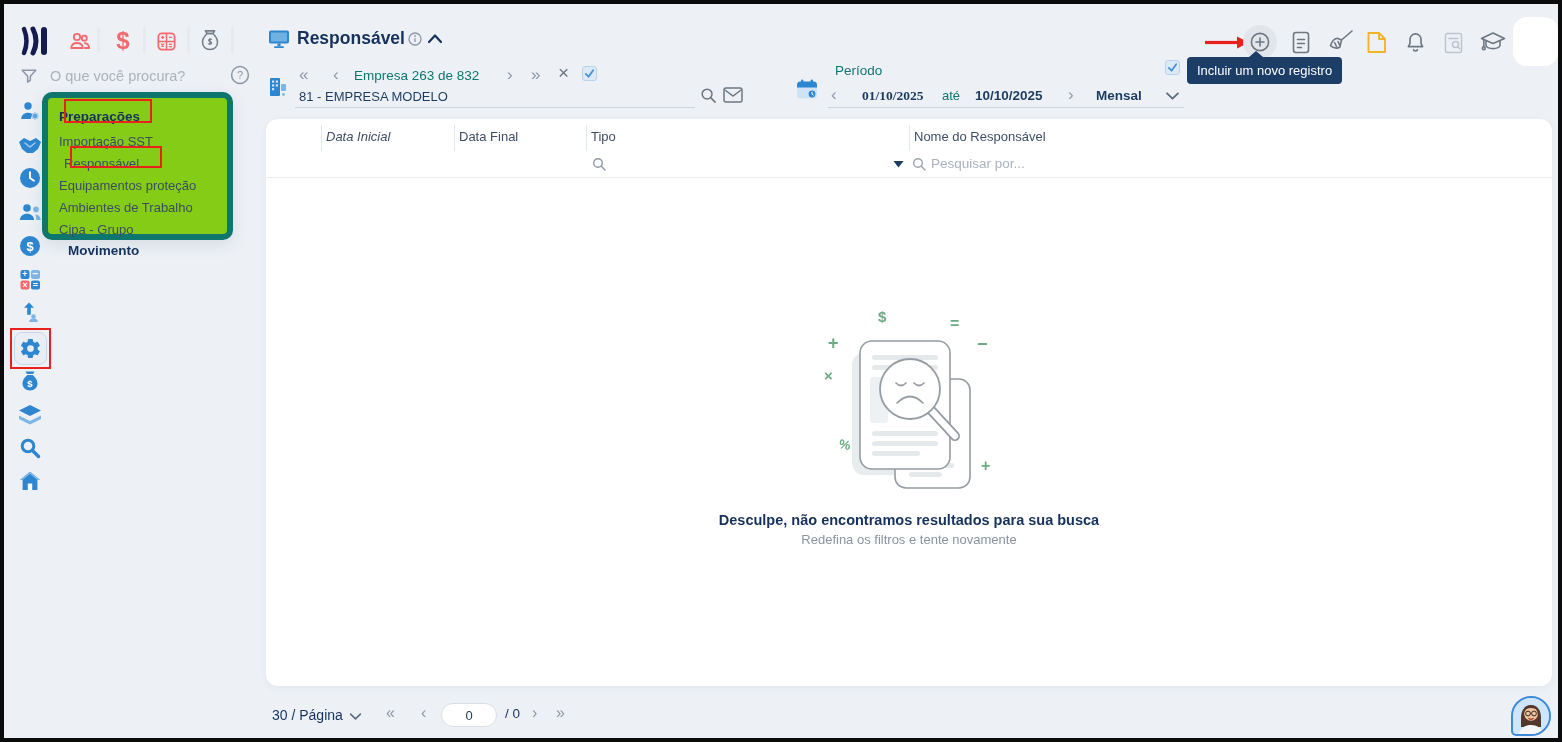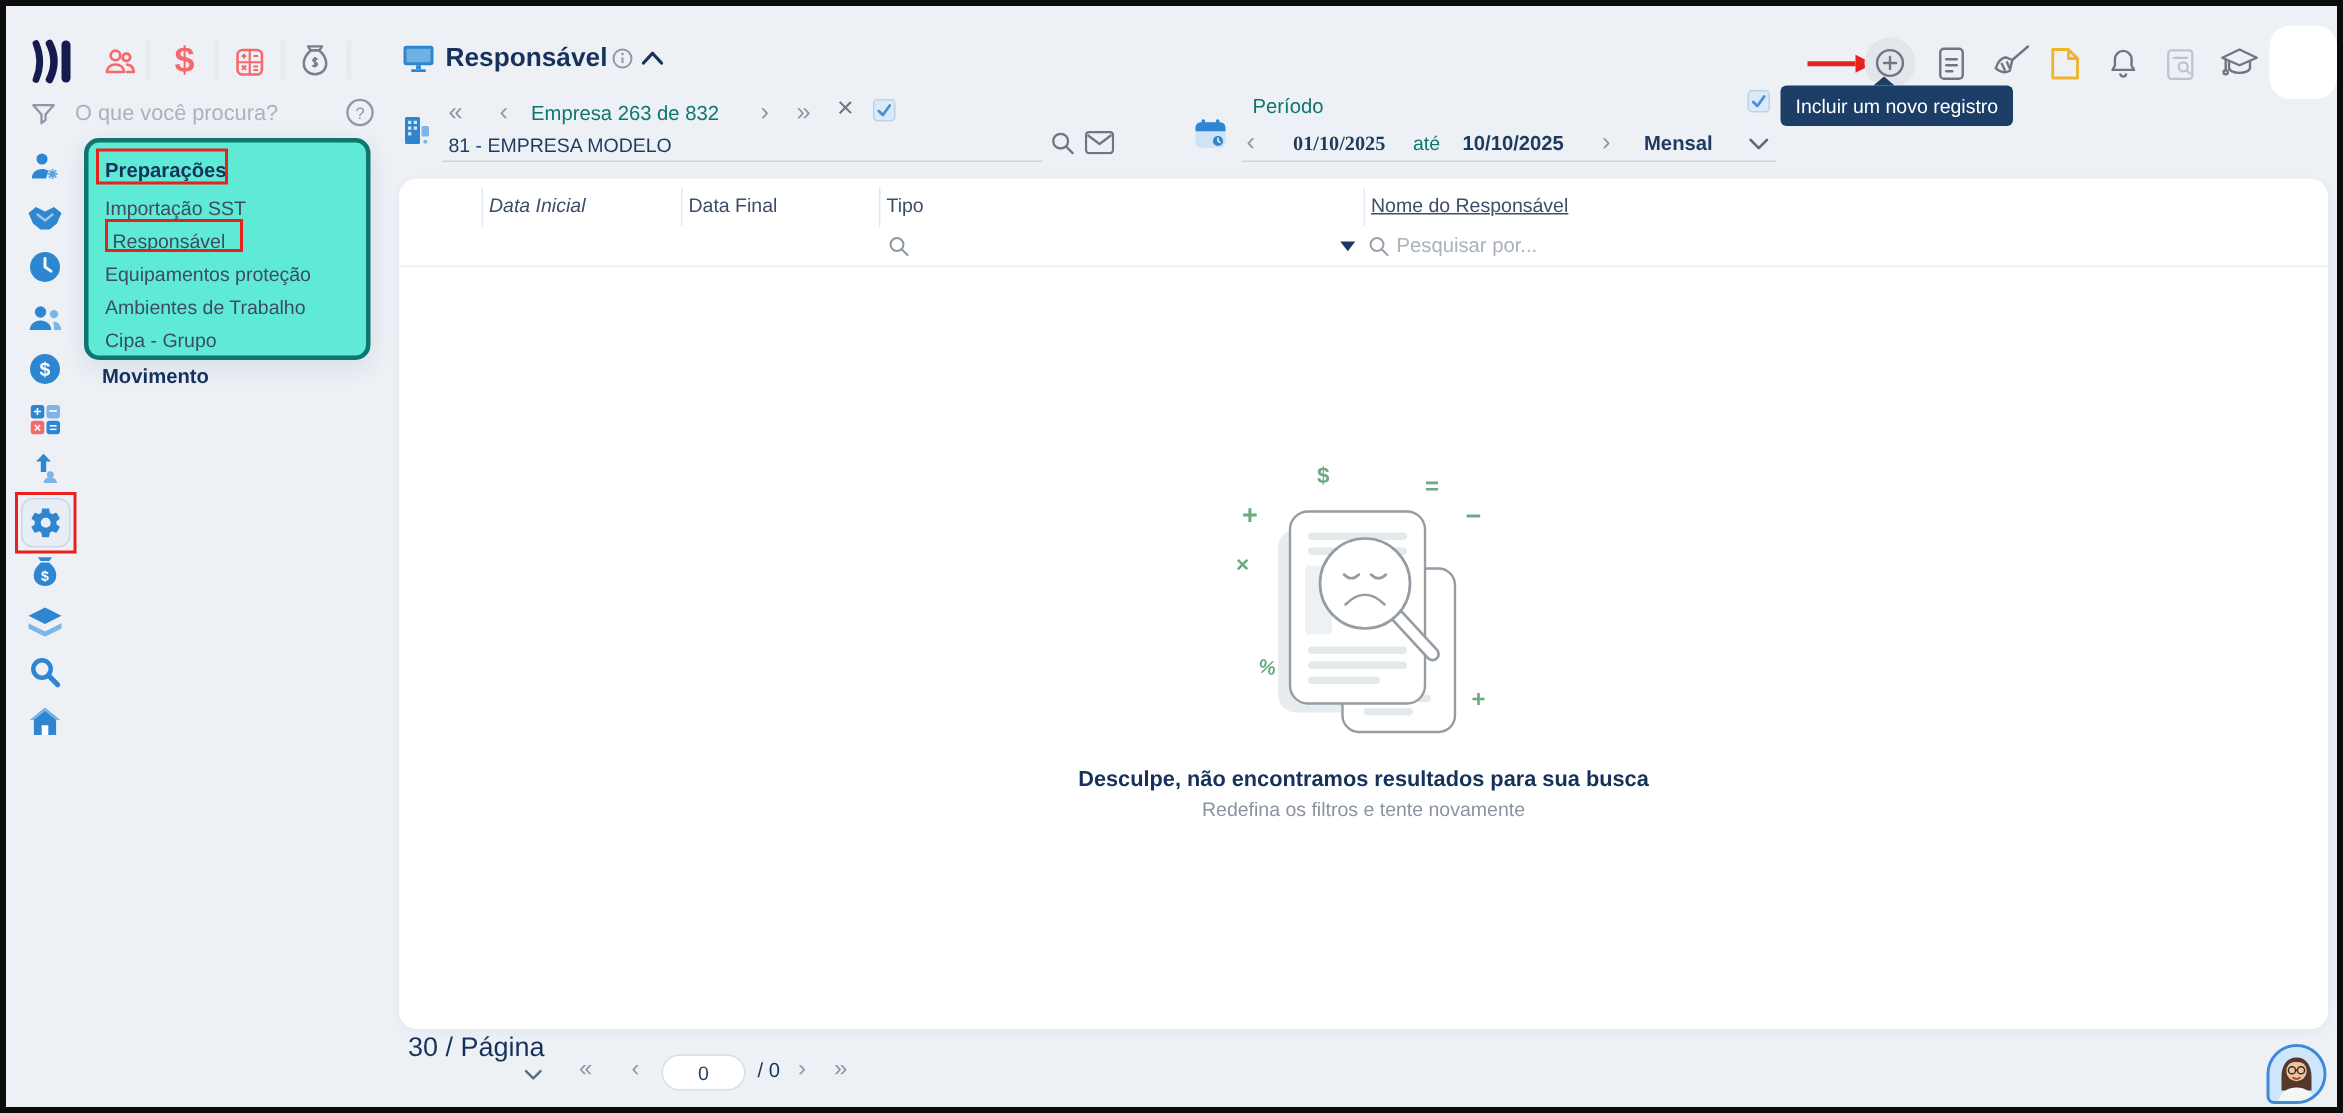--- a/index.html
+++ b/index.html
@@ -12,22 +12,22 @@
   svg { display:block; }
   .divider-v { position:absolute; width:3px; height:26px; background:#e7eaee; border-radius:2px; }
   .graytxt { color:#0f766e; }
   .navytxt { color:#16325c; }
   .chev { position:absolute; color:#8d97a5; font-size:16px; line-height:16px; cursor:pointer; }
   .checkbox { position:absolute; width:15px; height:15px; background:#dce9f6; border:1px solid #bcd2e8; border-radius:3px;
               display:flex; align-items:center; justify-content:center; cursor:pointer; }
   .redbox { position:absolute; border:2px solid #e8211d; background:transparent; pointer-events:none; }
   input { font-family:"Liberation Sans", sans-serif; border:none; outline:none; background:transparent; }
   input::placeholder { color:#aab2bd; }
-  .popup { position:absolute; left:52px; top:88px; width:191px; height:148px; background:#5eead4;
-           border:3px solid #0f766e; border-radius:10px; box-shadow:0 5px 16px rgba(22,50,92,.10); }
+  .popup { position:absolute; left:38px; top:88px; width:191px; height:148px; background:#84cc16;
+           border:6px solid #0f766e; border-radius:10px; box-shadow:0 5px 16px rgba(22,50,92,.10); }
   .popup-item { position:absolute; left:11px; font-size:13px; color:#3d4c63; cursor:pointer; white-space:nowrap; }
   .card { position:absolute; left:262px; top:115px; width:1286px; height:567px; background:#fff; border-radius:12px;
           box-shadow:0 2px 8px rgba(22,50,92,.05); }
   .colsep { position:absolute; top:6px; width:1px; height:26px; background:#e1e8ef; }
   .colhead { position:absolute; top:10px; font-size:13px; color:#3d4e66; font-weight:500; white-space:nowrap; }
   .tooltip { position:absolute; left:1183px; top:53px; height:27px; background:#1b3d66; color:#fff;
              font-size:13px; border-radius:4px; display:flex; align-items:center; padding:0 10px; white-space:nowrap; }
   .tooltip:before { content:""; position:absolute; top:-6px; left:62px; border-left:7px solid transparent;
                     border-right:7px solid transparent; border-bottom:6px solid #1b3d66; }
   .actionbtn { cursor:pointer; }
@@ -344,21 +344,21 @@
   </div>
 
   <div class="card">
     <div class="colsep" style="left:55px;"></div>
     <div class="colsep" style="left:188px;"></div>
     <div class="colsep" style="left:320px;"></div>
     <div class="colsep" style="left:643px;"></div>
     <div class="colhead" style="left:60px;font-style:italic;">Data Inicial</div>
     <div class="colhead" style="left:193px;">Data Final</div>
     <div class="colhead" style="left:325px;">Tipo</div>
-    <div class="colhead" style="left:648px;text-decoration:underline;">Nome do Responsável</div>
+    <div class="colhead" style="left:648px;">Nome do Responsável</div>
 
     <div class="ic" style="left:325px;top:37px;width:15px;height:15px;">
       <svg width="14" height="14" viewBox="0 0 14 14" fill="none">
           <circle cx="6" cy="6" r="4.3" stroke="#8d97a5" stroke-width="1.4"></circle>
           <line x1="9.3" y1="9.3" x2="13" y2="13" stroke="#8d97a5" stroke-width="1.4" stroke-linecap="round"></line>
         </svg>
     </div>
     <div class="ic" style="left:627px;top:41px;width:11px;height:8px;">
       <svg width="11" height="8" viewBox="0 0 11 8">
           <path d="M0.5 1h10L5.5 7.5z" fill="#1d3b5f"></path>
@@ -400,21 +400,21 @@
           <text x="10" y="84" font-size="15">×</text>
           <text x="25" y="152" font-size="13" transform="rotate(12 30 148)">%</text>
           <text x="167" y="174" font-size="16">+</text>
         </g>
       </svg>
     </div>
     <div class="abs navytxt" style="left:293px;top:393px;width:700px;text-align:center;font-size:14.5px;font-weight:bold;">Desculpe, não encontramos resultados para sua busca</div>
     <div class="abs" style="left:293px;top:413px;width:700px;text-align:center;font-size:13px;color:#8a93a0;">Redefina os filtros e tente novamente</div>
   </div>
 
-  <div class="abs navytxt" style="left:268px;top:684px;font-size:18px;font-weight:500;">30 / Página</div>
+  <div class="abs navytxt" style="left:268px;top:703px;font-size:14px;font-weight:500;">30 / Página</div>
   <div class="ic" style="left:344px;top:707px;width:14px;height:10px;">
     <svg width="13" height="9" viewBox="0 0 16 11">
         <polyline points="2,2.5 8,8.5 14,2.5" fill="none" stroke="#5a6b82" stroke-width="2" stroke-linecap="round" stroke-linejoin="round"></polyline>
       </svg>
   </div>
   <span class="chev" style="left:382px;top:701px;font-size:16px;">«</span>
   <span class="chev" style="left:417px;top:701px;font-size:16px;">‹</span>
   <div class="abs" style="left:437px;top:699px;width:56px;height:24px;background:#fff;border:1px solid #d7dee6;border-radius:12px;"></div>
   <input class="abs" style="left: 437px; top: 700px; width: 56px; height: 22px; text-align: center; font-size: 13px; color: rgb(29, 59, 95); font-weight: 500;" value="0">
   <div class="abs navytxt" style="left:501px;top:702px;font-size:13.5px;font-weight:500;">/ 0</div>

